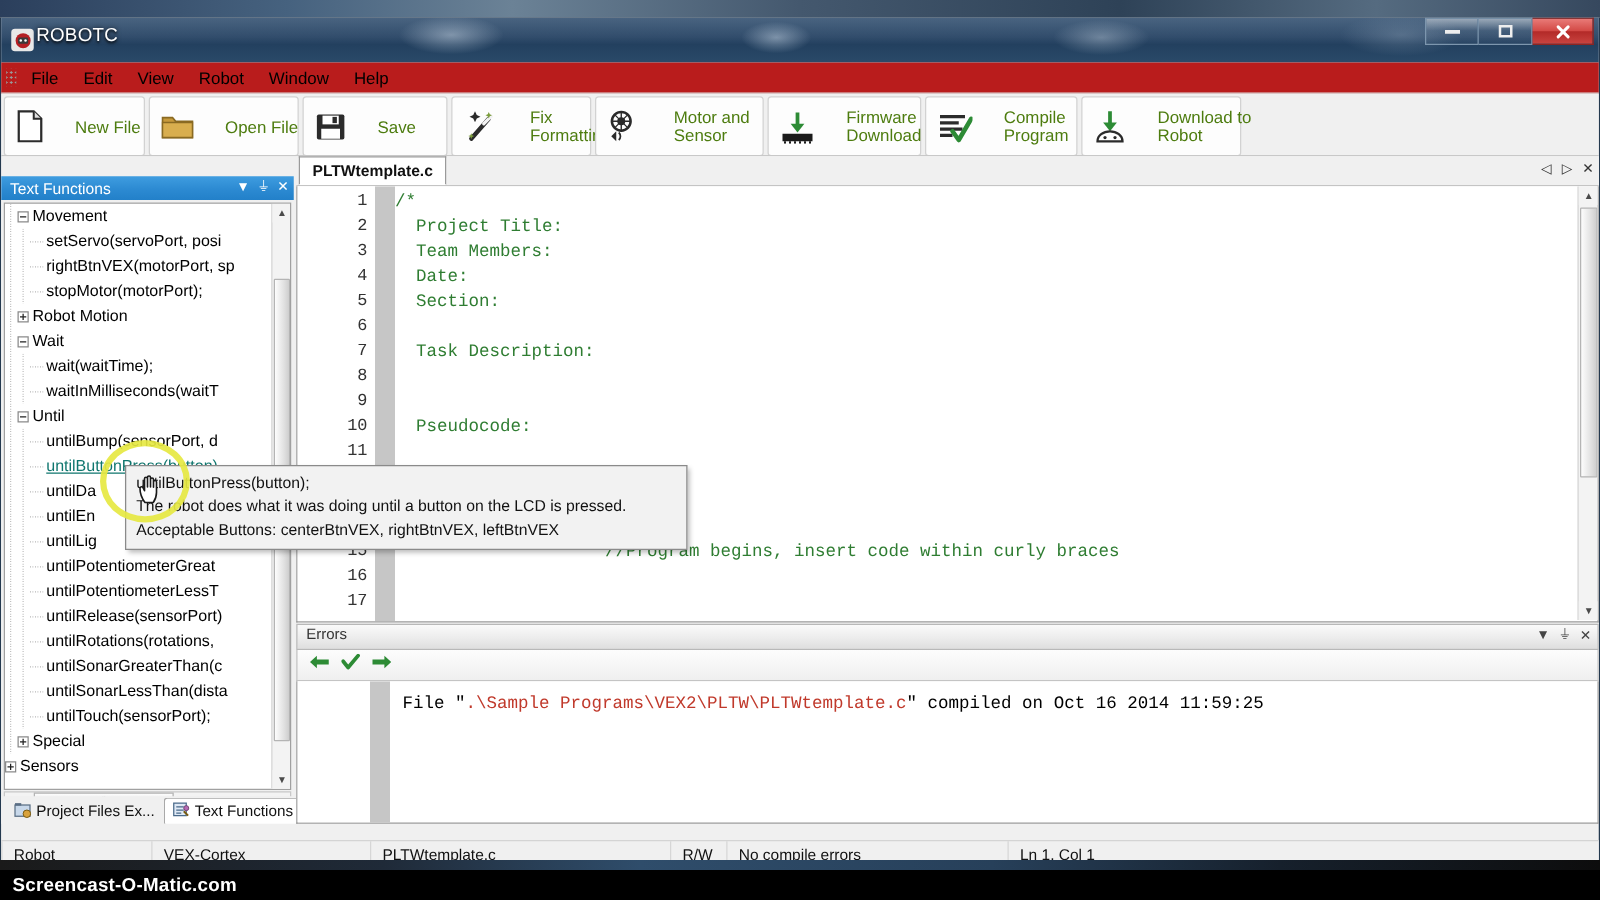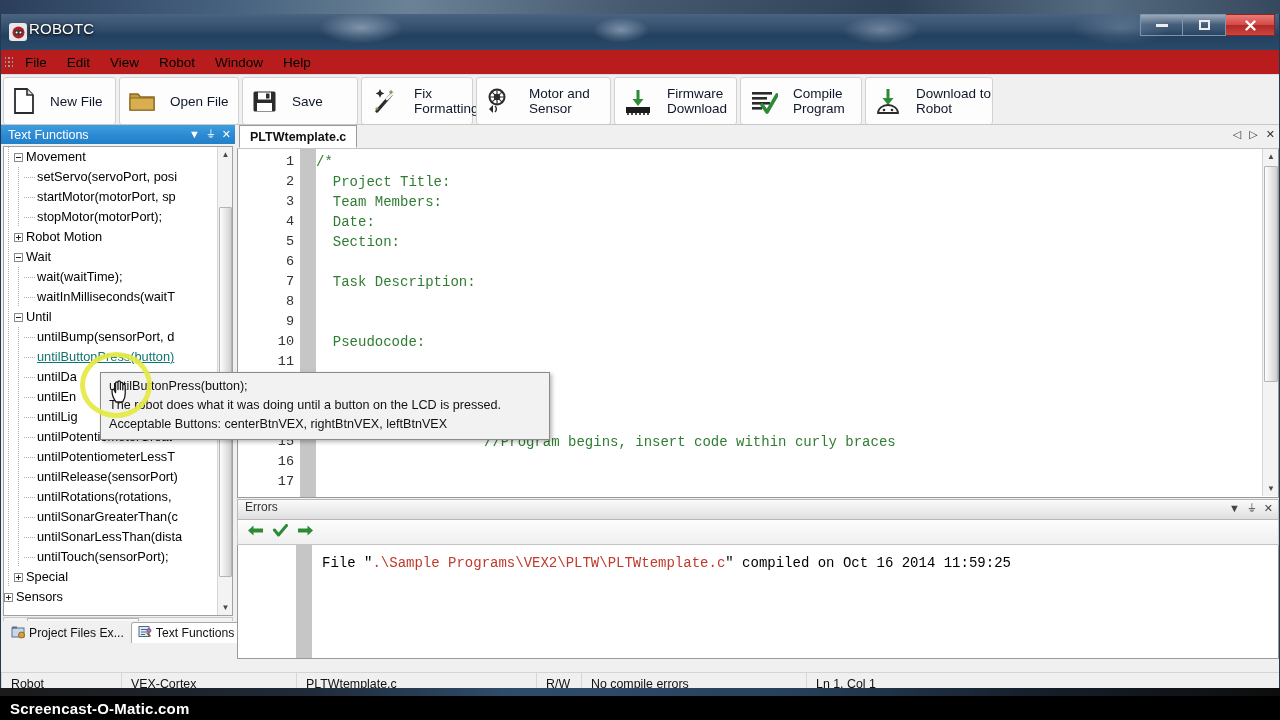--- a/index.html
+++ b/index.html
@@ -87,35 +87,35 @@
   }
 
   
   .toolbar {
     height:50px; background:#f0f0f0;
     display:flex; align-items:flex-start; padding:2px 0 0 2px;
     border-bottom:1px solid #c8c8c8;
     overflow:hidden; position:relative;
   }
   .tbtn {
-    height:48px; display:flex; align-items:center; gap:15px;
+    height:48px; display:flex; align-items:center; gap:25px;
     padding:0 10px 0 9px;
     border:1px solid #d2d2d2; border-radius:3px;
     background:#fdfdfd; margin-right:3px;
-    font-size:13.5px; color:#0f172a; white-space:nowrap;
+    font-size:13.5px; color:#4d7c0f; white-space:nowrap;
   }
   .tbtn .lbl2 { line-height:15px; }
   .tbtn .ico { flex:0 0 auto; display:flex; align-items:center; justify-content:center; }
 
   
   .body-area { position:relative; height:534px; background:#f0f0f0; }
 
   
   .dock {
-    position:absolute; left:0; top:0; width:234px; height:534px;
+    position:absolute; left:0; top:16px; width:234px; height:534px;
     background:#f0f0f0;
   }
   .dock-head {
     height:19px;
     background: linear-gradient(180deg,#3f9de0 0%, #2c8ad2 55%, #2280c9 100%);
     display:flex; align-items:center; padding-left:7px;
     color:#fff; font-size:12.5px; position:relative;
   }
   .dock-head .actions { position:absolute; right:4px; top:1px; display:flex; gap:7px; align-items:center; }
   .dock-head .actions span { color:#fff; font-size:11px; line-height:16px; }
@@ -461,21 +461,21 @@
               <div class="tnode">
                 <span class="guide"></span>
                 <span class="guide"></span>
                 <span class="hline"></span>
                 <span class="tleaf-label">setServo(servoPort, posi</span>
               </div>
               <div class="tnode">
                 <span class="guide"></span>
                 <span class="guide"></span>
                 <span class="hline"></span>
-                <span class="tleaf-label">startMotor(motorPort, sp</span>
+                <span class="tleaf-label">rightBtnVEX(motorPort, sp</span>
               </div>
               <div class="tnode">
                 <span class="guide"></span>
                 <span class="guide"></span>
                 <span class="hline"></span>
                 <span class="tleaf-label">stopMotor(motorPort);</span>
               </div>
               <div class="tnode">
                 <span class="guide"></span>
                 <span class="expander plus"></span>

